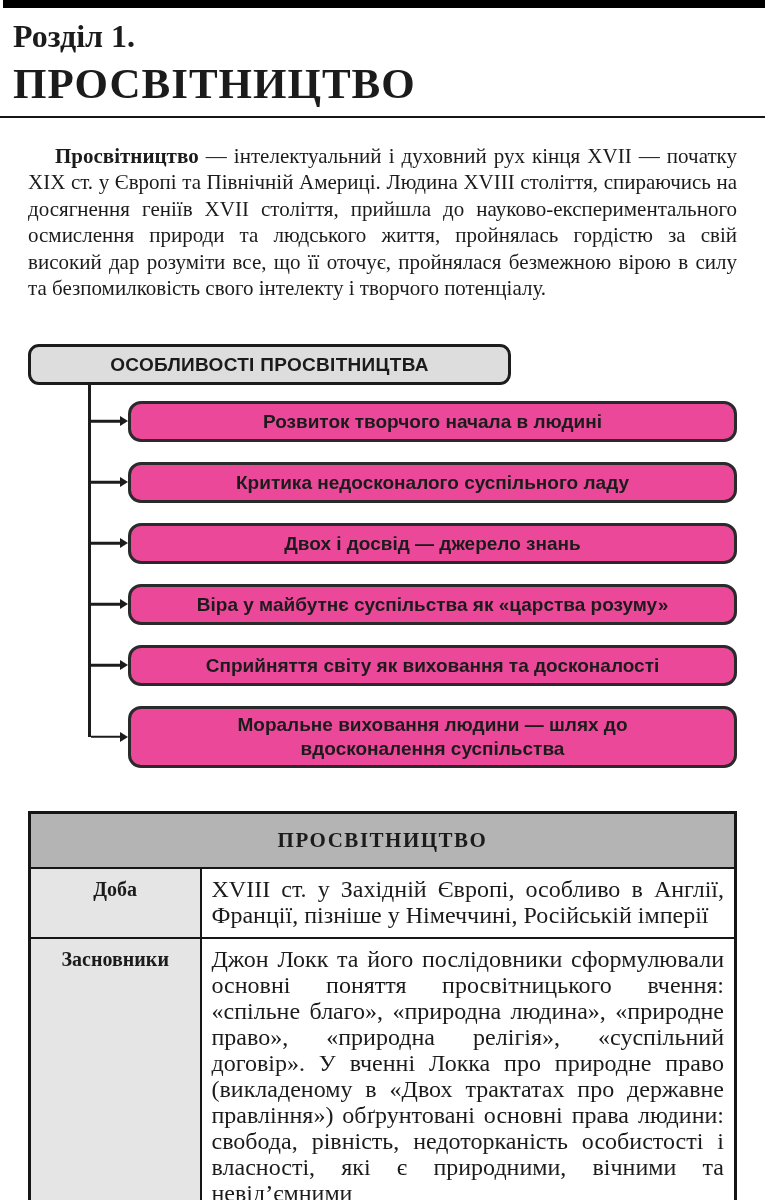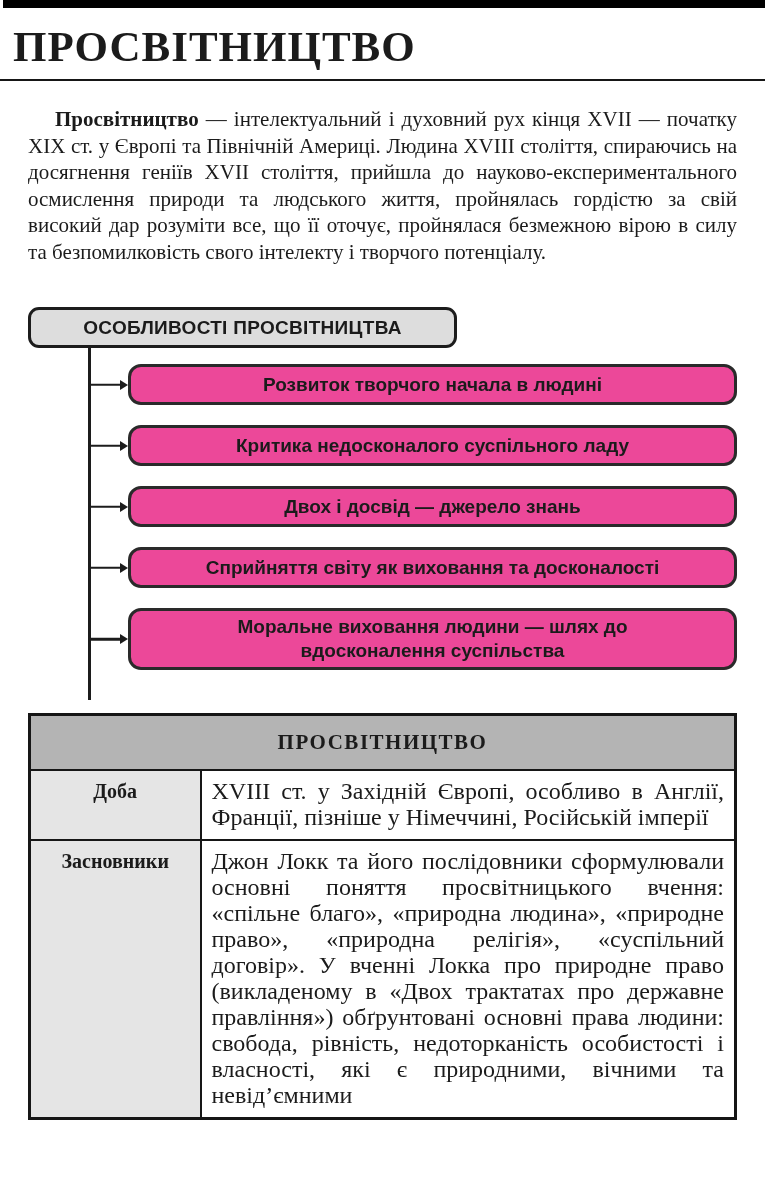--- a/index.html
+++ b/index.html
@@ -23,21 +23,21 @@
   
   .page{padding:0 28px;}
   .intro{
     margin:25px 0 0;font-size:21px;line-height:26.5px;text-align:justify;
     text-indent:27px;
   }
   .intro strong{font-weight:bold;}
   
   .diagram{position:relative;margin-top:42px;}
   .diagram-title{
-    width:429px;background:var(--diagram-title-bg);
+    width:483px;background:var(--diagram-title-bg);
     border:3px solid #1c1c1c;border-radius:11px;
     font-family:"Liberation Sans",sans-serif;font-weight:bold;font-size:19px;
     text-align:center;padding:7px 4px 6px;letter-spacing:.3px;
   }
   .trunk{position:absolute;left:60px;top:40px;width:3px;height:353px;background:#1c1c1c;}
   .items{margin:16px 0 0 100px;}
   .item{
     position:relative;min-height:41px;margin-bottom:20px;background:#ec4899;
     border:3px solid #2a2a2a;border-radius:13px;
     display:flex;align-items:center;justify-content:center;text-align:center;
@@ -71,34 +71,36 @@
     font-size:24px;line-height:26px;text-align:justify;vertical-align:top;
     padding:7px 10px 9px;
   }
 </style>
 </head>
 <body>
 
 <div class="topbar"></div>
 
 <header class="page-header">
+  <div class="chapter">Розділ 1.</div>
   <h1 class="page-title">ПРОСВІТНИЦТВО</h1>
 </header>
 
 <main class="page">
 
   <p class="intro"><strong>Просвітництво</strong><span> — інтелектуальний і духовний рух кінця XVII — початку XIX ст. у Європі та Північній Америці. Людина XVIII століття, спираючись на досягнення геніїв XVII століття, прийшла до науково-експериментального осмислення природи та людського життя, пройнялась гордістю за свій високий дар розуміти все, що її оточує, пройнялася безмежною вірою в силу та безпомилковість свого інтелекту і творчого потенціалу.</span></p>
 
   <section class="diagram">
     <div class="diagram-title">ОСОБЛИВОСТІ ПРОСВІТНИЦТВА</div>
     <div class="trunk"></div>
     <div class="items">
       <div class="item">Розвиток творчого начала в людині</div>
       <div class="item">Критика недосконалого суспільного ладу</div>
       <div class="item">Двох і досвід — джерело знань</div>
+      <div class="item">Віра у майбутнє суспільства як «царства розуму»</div>
       <div class="item">Сприйняття світу як виховання та досконалості</div>
       <div class="item two-line">Моральне виховання людини — шлях до вдосконалення суспільства</div>
     </div>
   </section>
 
   <table class="info-table">
     <tbody>
       <tr>
         <th class="t-title" colspan="2">ПРОСВІТНИЦТВО</th>
       </tr>

